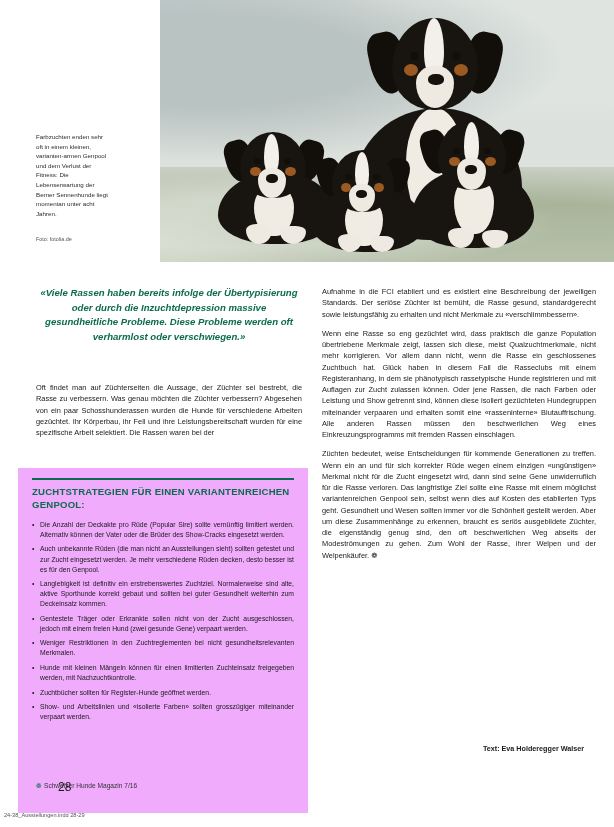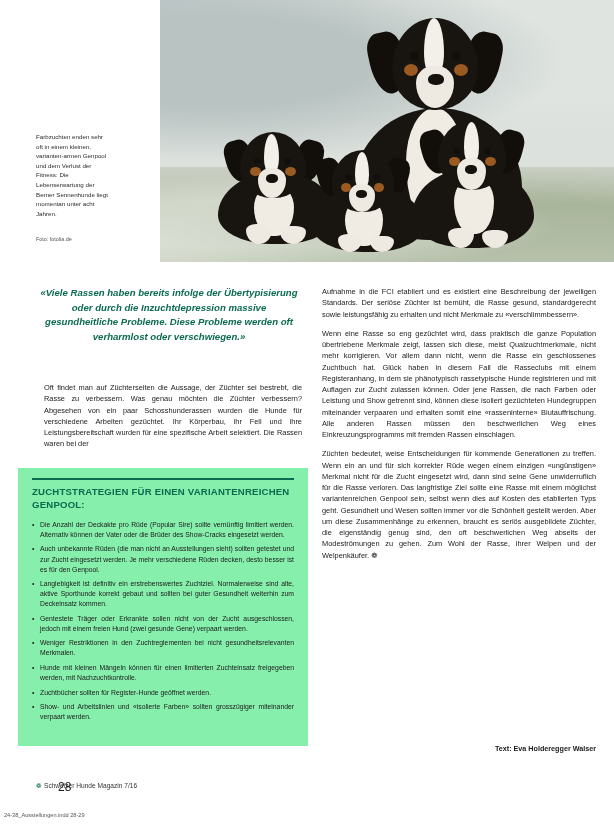--- a/index.html
+++ b/index.html
@@ -236,30 +236,30 @@
   .col-left-body {
     position: absolute;
     left: 36px;
     top: 382px;
     width: 266px;
     font-size: 7.4px;
     line-height: 1.52;
     text-align: justify;
     color: #1a1a1a;
   }
-  .col-left-body p { margin: 0 0 5px 8px; }
+  .col-left-body p { margin: 0 0 5px 0; }
 
   
   .box {
     position: absolute;
     left: 18px;
     top: 468px;
     width: 290px;
-    height: 278px;
-    background: #86efac;
+    height: 345px;
+    background: #f0abfc;
     box-sizing: border-box;
     padding: 10px 14px 8px 14px;
   }
   .box-rule {
     position: absolute;
     left: 14px;
     top: 10px;
     width: 262px;
     height: 2px;
     background: #0c6b4f;
@@ -301,21 +301,21 @@
     top: 286px;
     width: 274px;
     font-size: 7.4px;
     line-height: 1.52;
     text-align: justify;
     color: #1a1a1a;
   }
   .col-right p { margin: 0 0 8px 0; }
   .byline {
     position: absolute;
-    left: 322px;
+    left: 310px;
     top: 744px;
     width: 274px;
     font-size: 7.2px;
     font-weight: bold;
     text-align: right;
     color: #1a1a1a;
   }
 
   
   .folio {

